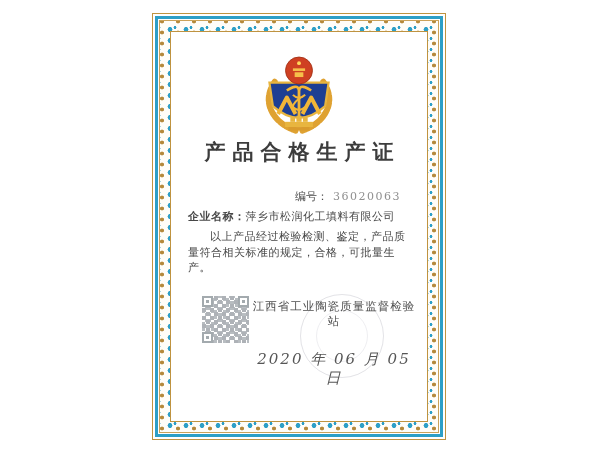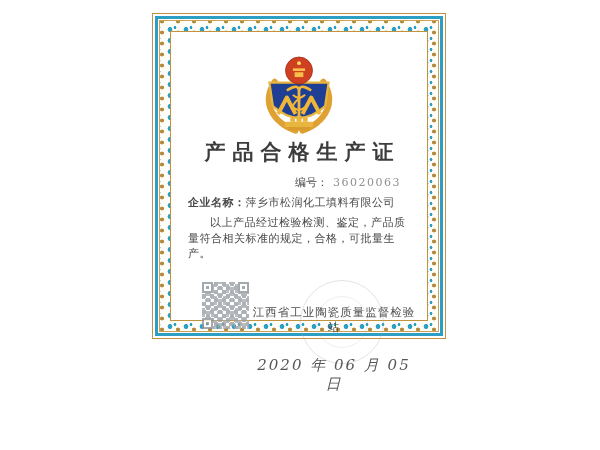--- a/index.html
+++ b/index.html
@@ -5,21 +5,21 @@
   html, body {
     margin: 0; padding: 0;
     width: 600px; height: 450px;
     background: #ffffff;
     font-family: "DejaVu Serif", "Liberation Serif", serif;
     overflow: hidden;
   }
   .stage { position: relative; width: 600px; height: 450px; background: #fff; }
 
   
-  .cert { position: absolute; left: 152px; top: 13px; width: 294px; height: 326px; }
+  .cert { position: absolute; left: 152px; top: 13px; width: 294px; height: 427px; }
   .l-gold-outer {
     box-sizing: border-box; height: 100%;
     border: 1px solid #bf9340; padding: 2px; background: #fff;
   }
   .l-teal {
     box-sizing: border-box; height: 100%;
     border: 3px solid #2d9fc7; padding: 1px; background: #fff;
   }
   .l-orn {
     box-sizing: border-box; height: 100%;
@@ -43,21 +43,21 @@
   .emblem { width: 88px; height: 80px; margin: 22px auto 0; }
   .emblem svg { width: 100%; height: 100%; display: block; }
 
   
   .title {
     margin: 4px 0 0; margin-right: -7px;
     font-size: 21px; font-weight: 700; letter-spacing: 7px;
     color: #3c3c3c;
   }
   .serial {
-    margin-top: 9px; padding-right: 26px;
+    margin-top: 23px; padding-right: 26px;
     text-align: right; font-size: 11px; color: #4a4a4a;
   }
   .serial .num { color: #8f8f8f; margin-left: 5px; letter-spacing: 1.5px; }
 
   
   .body {
     text-align: left; padding: 5px 12px 0 17px;
     font-size: 11px; color: #474747;
   }
   .field { margin: 0 0; letter-spacing: 0.5px; line-height: 15px; }
@@ -84,21 +84,21 @@
   .finder {
     position: absolute; width: 11px; height: 11px; box-sizing: border-box;
     background: #fff; border: 2px solid #8d959b;
   }
   .finder::after { content: ""; position: absolute; inset: 2px; background: #8d959b; }
   .finder.tl { left: 0; top: 0; }
   .finder.tr { right: 0; top: 0; }
   .finder.bl { left: 0; bottom: 0; }
 
   .issue { flex: 1; position: relative; text-align: center; padding-top: 3px; }
-  .issuer { position: relative; z-index: 2; font-size: 11.5px; color: #4e4e4e; letter-spacing: 1px; margin-top: 20px; }
+  .issuer { position: relative; z-index: 2; font-size: 11.5px; color: #4e4e4e; letter-spacing: 1px; }
   .date { position: relative; z-index: 2; margin-top: 21px; font-size: 15px; color: #565656; letter-spacing: 2px; font-style: italic; }
   .stamp {
     position: absolute; z-index: 1; left: 50%; top: -2px;
     width: 82px; height: 82px; margin-left: -34px;
     border-radius: 50%; border: 1.5px solid rgba(150,150,165,0.28);
   }
   .stamp::after {
     content: ""; position: absolute; inset: 15px;
     border-radius: 50%; border: 1px solid rgba(150,150,165,0.16);
   }

